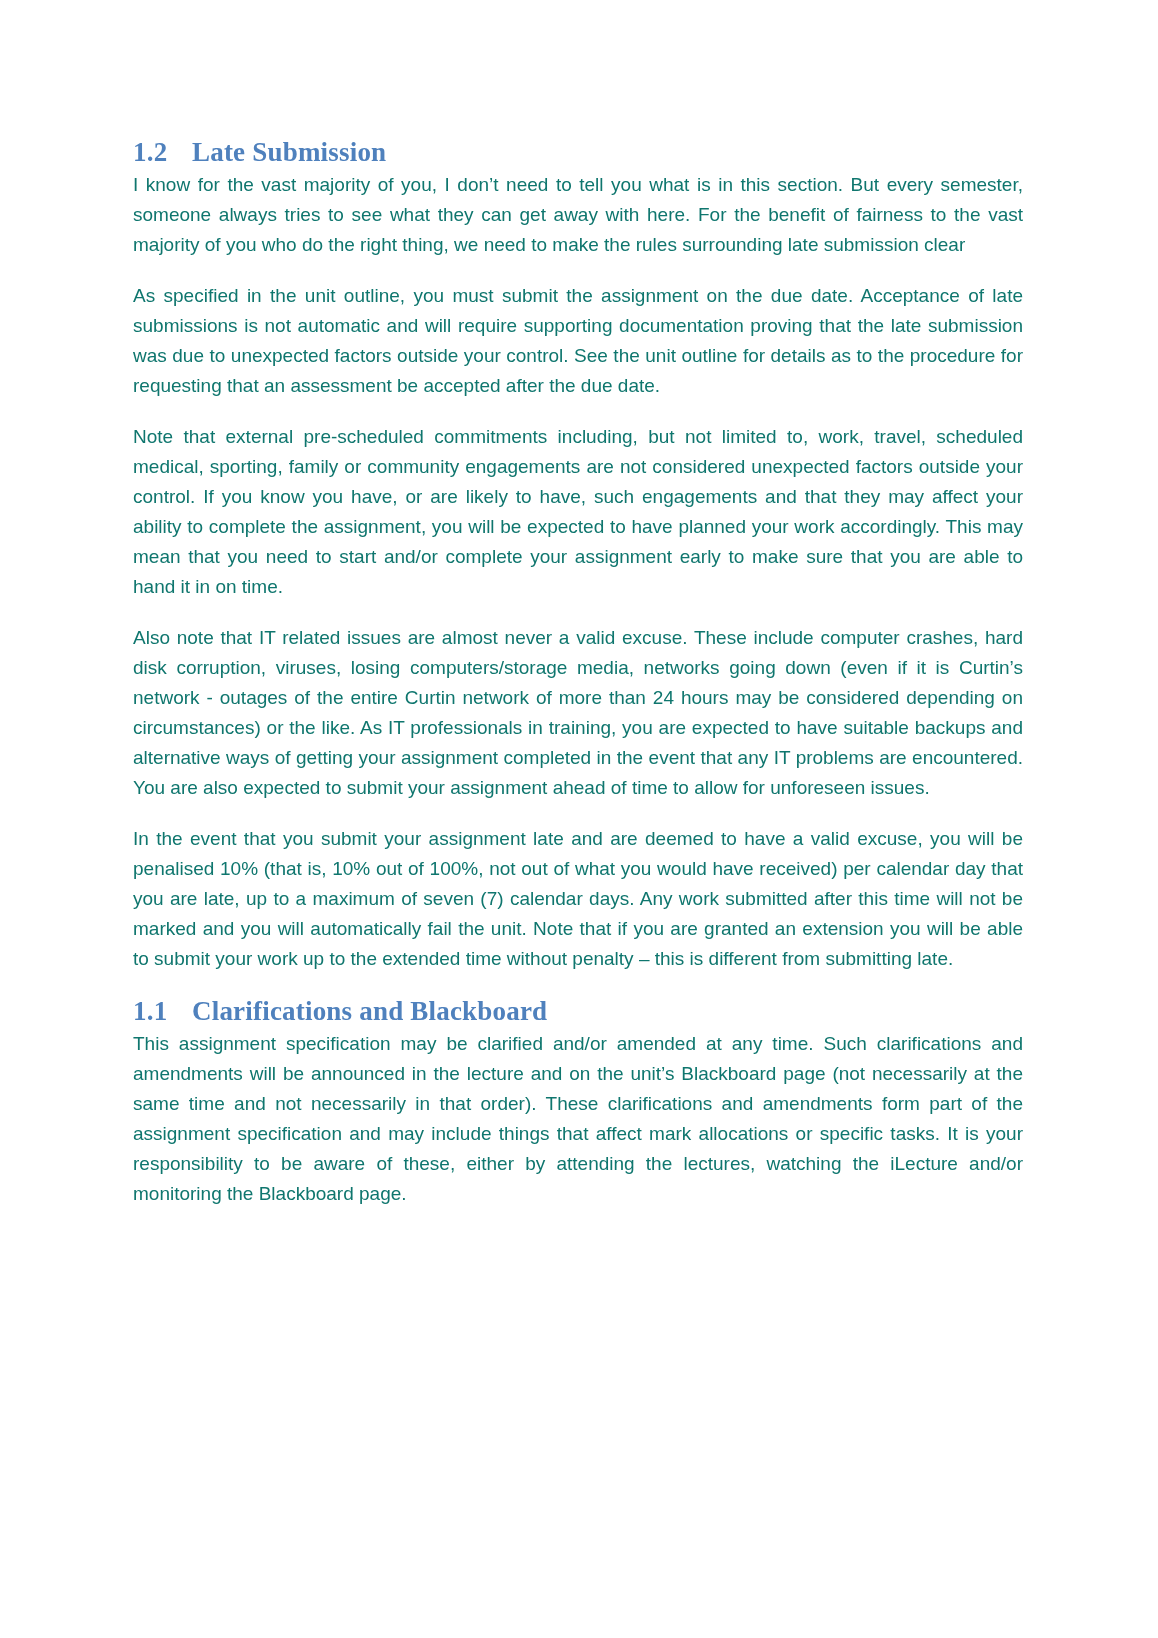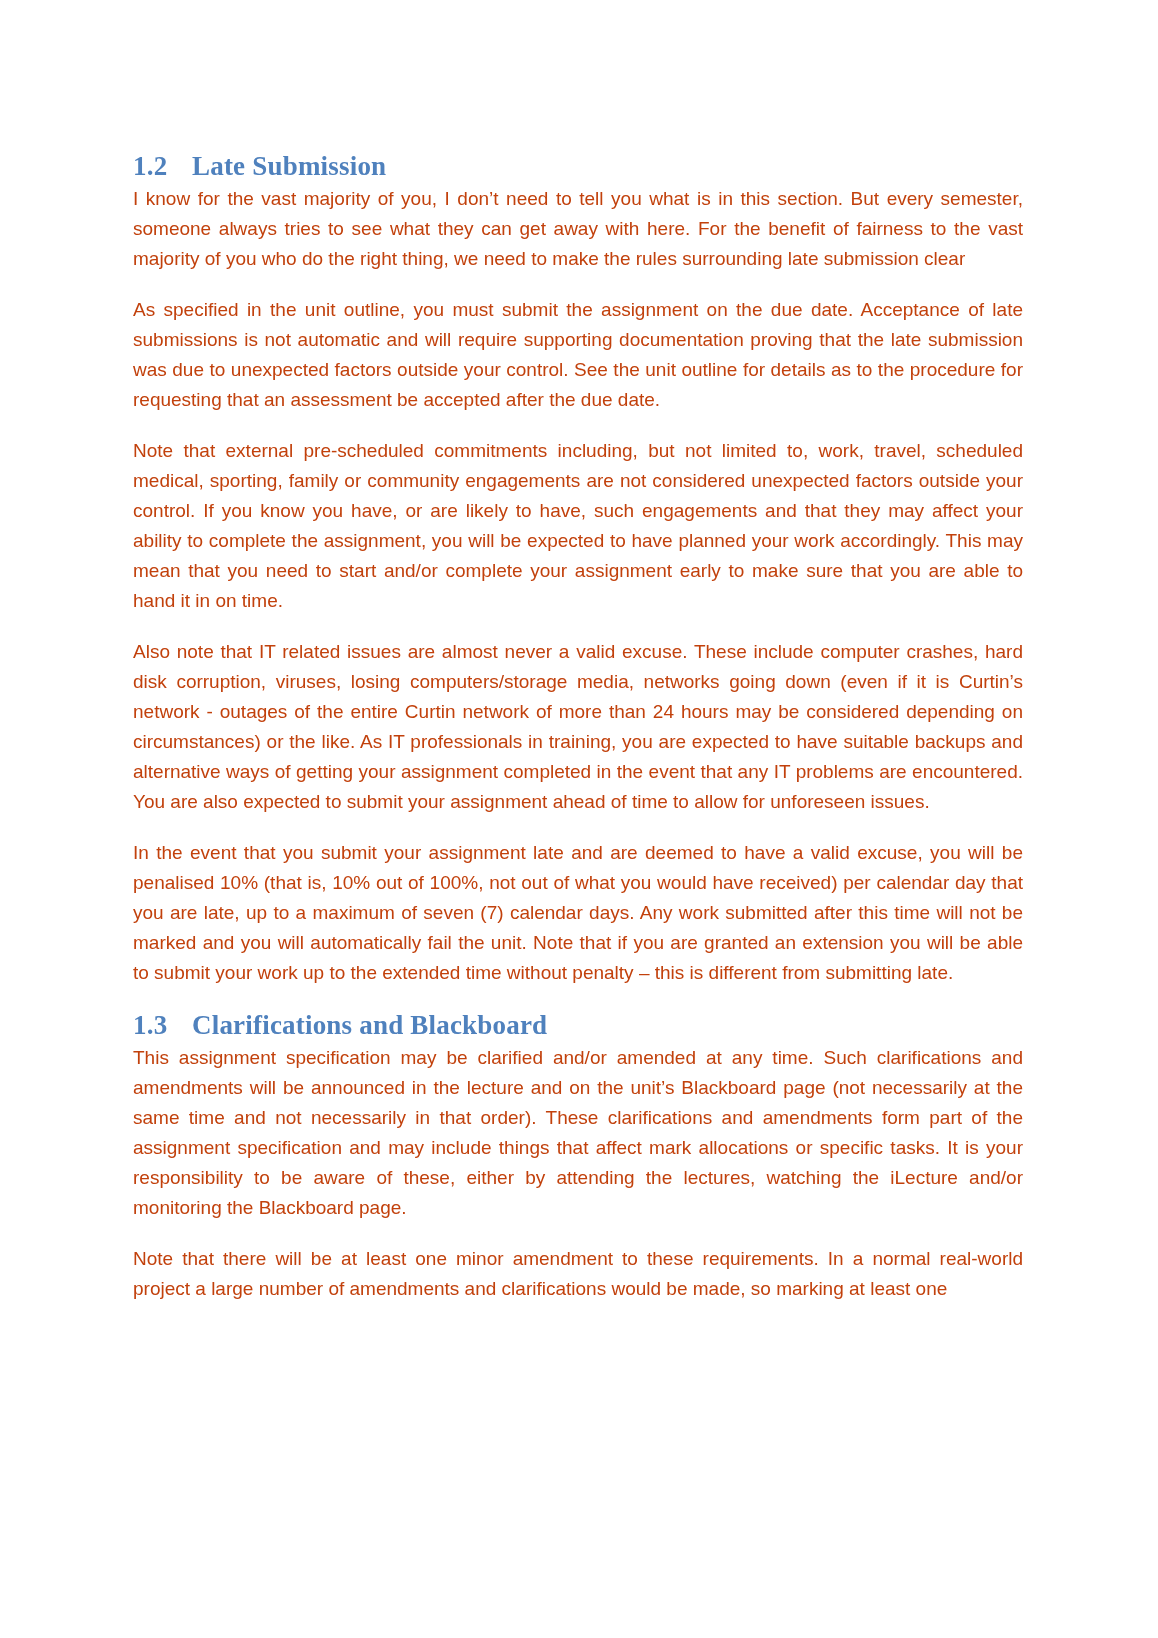--- a/index.html
+++ b/index.html
@@ -22,31 +22,31 @@
   h2.section-heading {
     font-family: "Liberation Serif", serif;
     font-weight: bold;
     color: #4f81bd;
     font-size: 27px;
     line-height: 32px;
     margin: 17px 0 2px 0;
     letter-spacing: 0.2px;
   }
   h2.section-heading.first {
-    margin-top: 14px;
+    margin-top: 0;
   }
   .hnum {
     display: inline-block;
     width: 59px;
   }
   p.body-para {
     font-family: "Liberation Sans", sans-serif;
     font-size: 19px;
     line-height: 30px;
-    color: #c2410c;
+    color: #0f766e;
     text-align: justify;
     margin: 0 0 21px 0;
   }
   .u {
     text-underline-offset: 3px;
   }
 </style>
 </head>
 <body>
 
@@ -62,21 +62,20 @@
     <p class="body-para">As specified in the unit outline, you must submit the assignment on the due date. Acceptance of late submissions is not automatic and will require supporting documentation proving that the late submission was due to unexpected factors outside your control. See the unit outline for details as to the procedure for requesting that an assessment be accepted after the due date.</p>
 
     <p class="body-para">Note that external pre-scheduled commitments including, but not limited to, work, travel, scheduled medical, sporting, family or community engagements are not considered unexpected factors outside your control. If you know you have, or are likely to have, such engagements and that they may affect your ability to complete the assignment, you will be expected to have planned your work accordingly. This may mean that you need to start and/or complete your assignment early to make sure that you are able to hand it in on time.</p>
 
     <p class="body-para"><span>Also note that IT related issues are almost never a valid excuse. These include computer crashes, hard disk corruption, viruses, losing computers/storage media, networks going down (even if it is Curtin’s network - outages of the entire Curtin network of more than 24 hours </span><span class="u">may</span><span> be considered depending on circumstances) or the like. As IT professionals in training, you are expected to have suitable backups and alternative ways of getting your assignment completed in the event that any IT problems are encountered. You are also expected to submit your assignment ahead of time to allow for unforeseen issues.</span></p>
 
     <p class="body-para">In the event that you submit your assignment late and are deemed to have a valid excuse, you will be penalised 10% (that is, 10% out of 100%, not out of what you would have received) per calendar day that you are late, up to a maximum of seven (7) calendar days. Any work submitted after this time will not be marked and you will automatically fail the unit. Note that if you are granted an extension you will be able to submit your work up to the extended time without penalty – this is different from submitting late.</p>
 
 
     <h2 class="section-heading">
-      <span class="hnum">1.3</span><span>Clarifications and Blackboard</span>
+      <span class="hnum">1.1</span><span>Clarifications and Blackboard</span>
     </h2>
 
     <p class="body-para">This assignment specification may be clarified and/or amended at any time. Such clarifications and amendments will be announced in the lecture and on the unit’s Blackboard page (not necessarily at the same time and not necessarily in that order). These clarifications and amendments form part of the assignment specification and may include things that affect mark allocations or specific tasks. It is your responsibility to be aware of these, either by attending the lectures, watching the iLecture and/or monitoring the Blackboard page.</p>
 
-    <p class="body-para">Note that there will be at least one minor amendment to these requirements. In a normal real-world project a large number of amendments and clarifications would be made, so marking at least one</p>
 
   </div>
 </div>
 
 </body></html>

